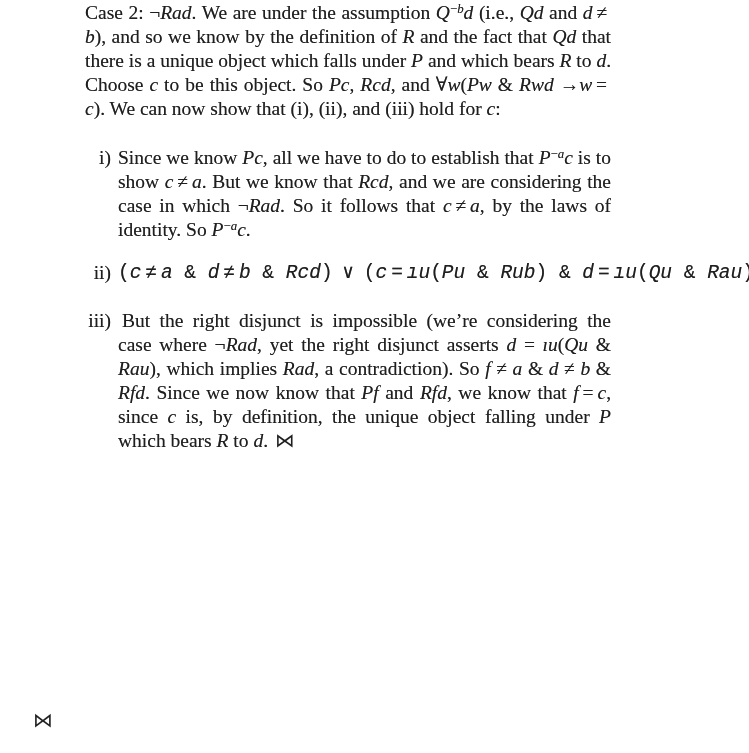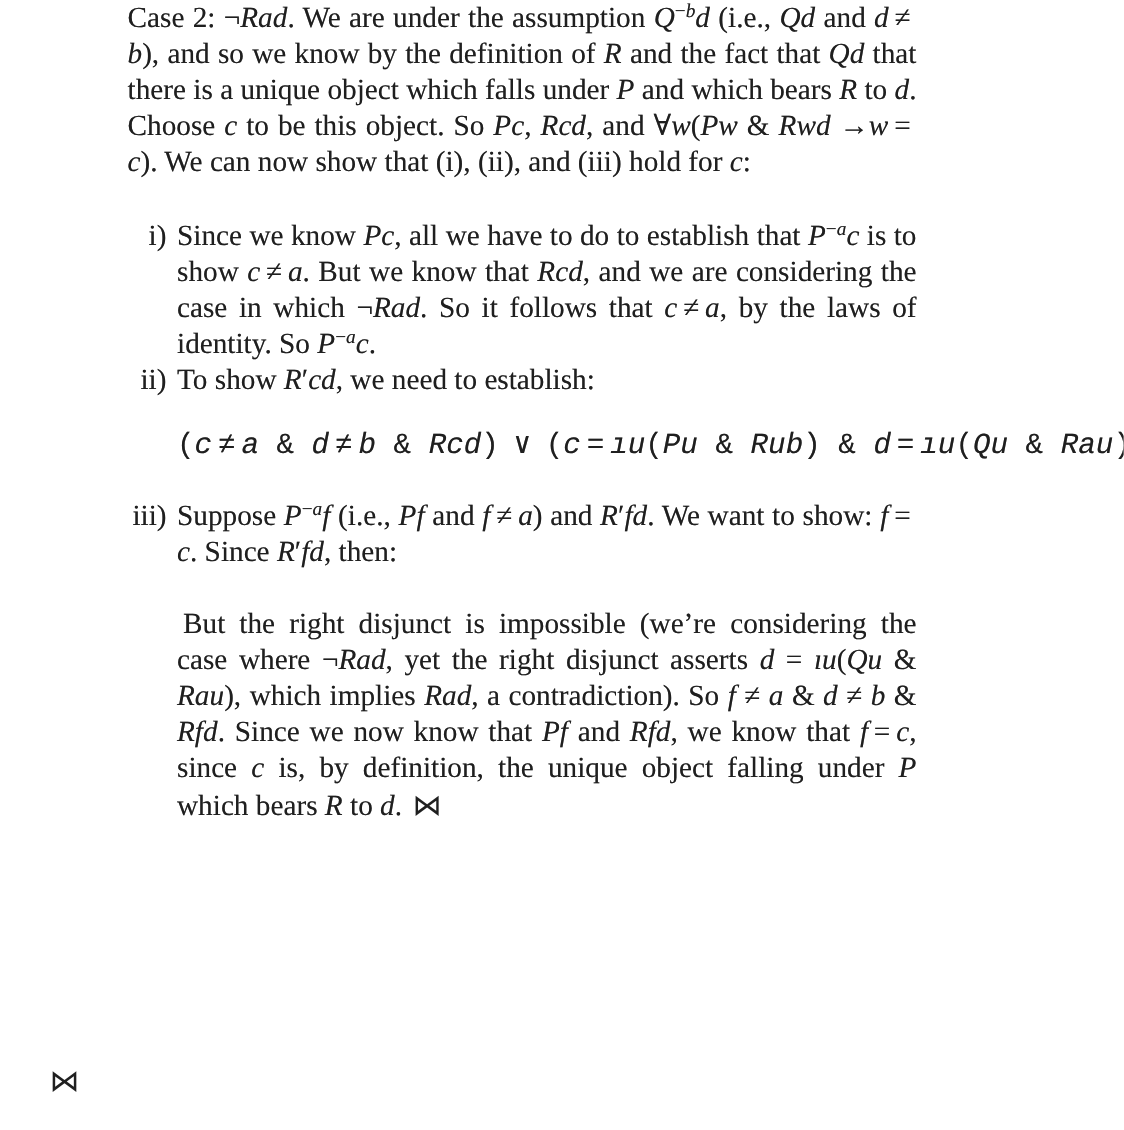--- a/index.html
+++ b/index.html
@@ -63,27 +63,25 @@
 
   <div class="items">
 
     <div class="item">
       <span class="item-label">i)</span>
       <p class="para">Since we know <i>Pc</i>, all we have to do to establish that <i>P</i><sup>−<i>a</i></sup><i>c</i> is to show <i>c</i> ≠ <i>a</i>. But we know that <i>Rcd</i>, and we are considering the case in which ¬<i>Rad</i>. So it follows that <i>c</i> ≠ <i>a</i>, by the laws of identity. So <i>P</i><sup>−<i>a</i></sup><i>c</i>.</p>
     </div>
 
     <div class="item">
       <span class="item-label">ii)</span>
-      <p class="para">To show <i>R</i>′<i>cd</i>, we need to establish:</p>
       <div class="formula">(<i>c</i> ≠ <i>a</i> &amp; <i>d</i> ≠ <i>b</i> &amp; <i>Rcd</i>) ∨ (<i>c</i> = <i>ıu</i>(<i>Pu</i> &amp; <i>Rub</i>) &amp; <i>d</i> = <i>ıu</i>(<i>Qu</i> &amp; <i>Rau</i>))</div>
     </div>
 
     <div class="item">
       <span class="item-label">iii)</span>
-      <p class="para">Suppose <i>P</i><sup>−<i>a</i></sup><i>f</i> (i.e., <i>Pf</i> and <i>f</i> ≠ <i>a</i>) and <i>R</i>′<i>fd</i>. We want to show: <i>f</i> = <i>c</i>. Since <i>R</i>′<i>fd</i>, then:</p>
       <p class="para cont"><span>But the right disjunct is impossible (we’re considering the case where ¬<i>Rad</i>, yet the right disjunct asserts <i>d</i> = <i>ıu</i>(<i>Qu</i> &amp; <i>Rau</i>), which implies <i>Rad</i>, a contradiction). So <i>f</i> ≠ <i>a</i> &amp; <i>d</i> ≠ <i>b</i> &amp; <i>Rfd</i>. Since we now know that <i>Pf</i> and <i>Rfd</i>, we know that <i>f</i> = <i>c</i>, since <i>c</i> is, by definition, the unique object falling under <i>P</i> which bears <i>R</i> to <i>d</i>.</span><span class="qed">⋈</span></p>
     </div>
 
   </div>
 
   <div class="footer-mark">⋈</div>
 
 </div>
 
 </body></html>

